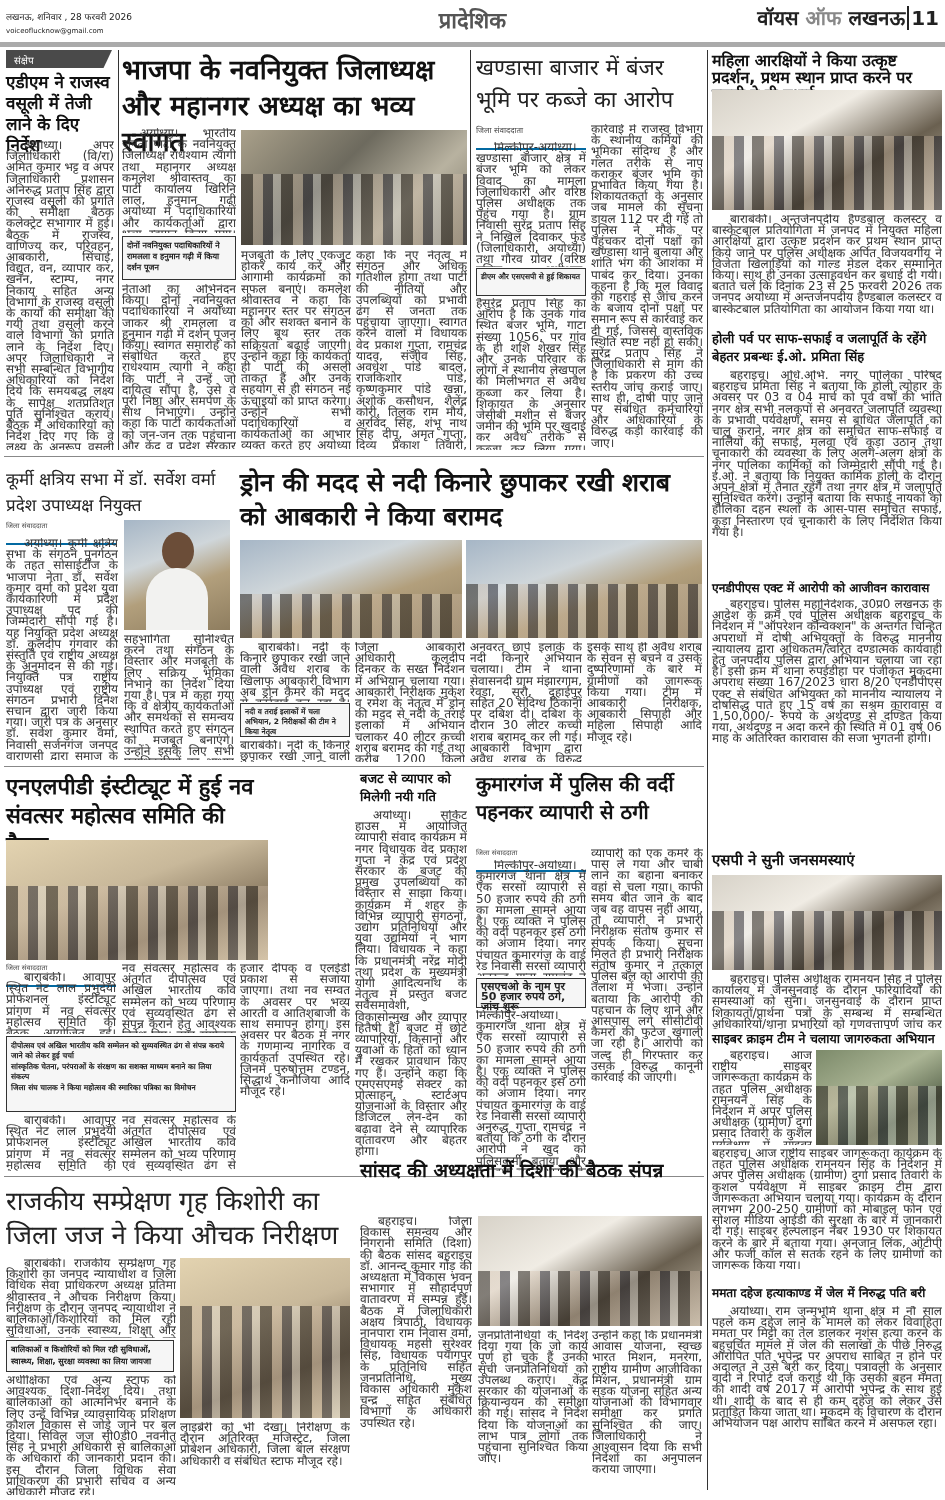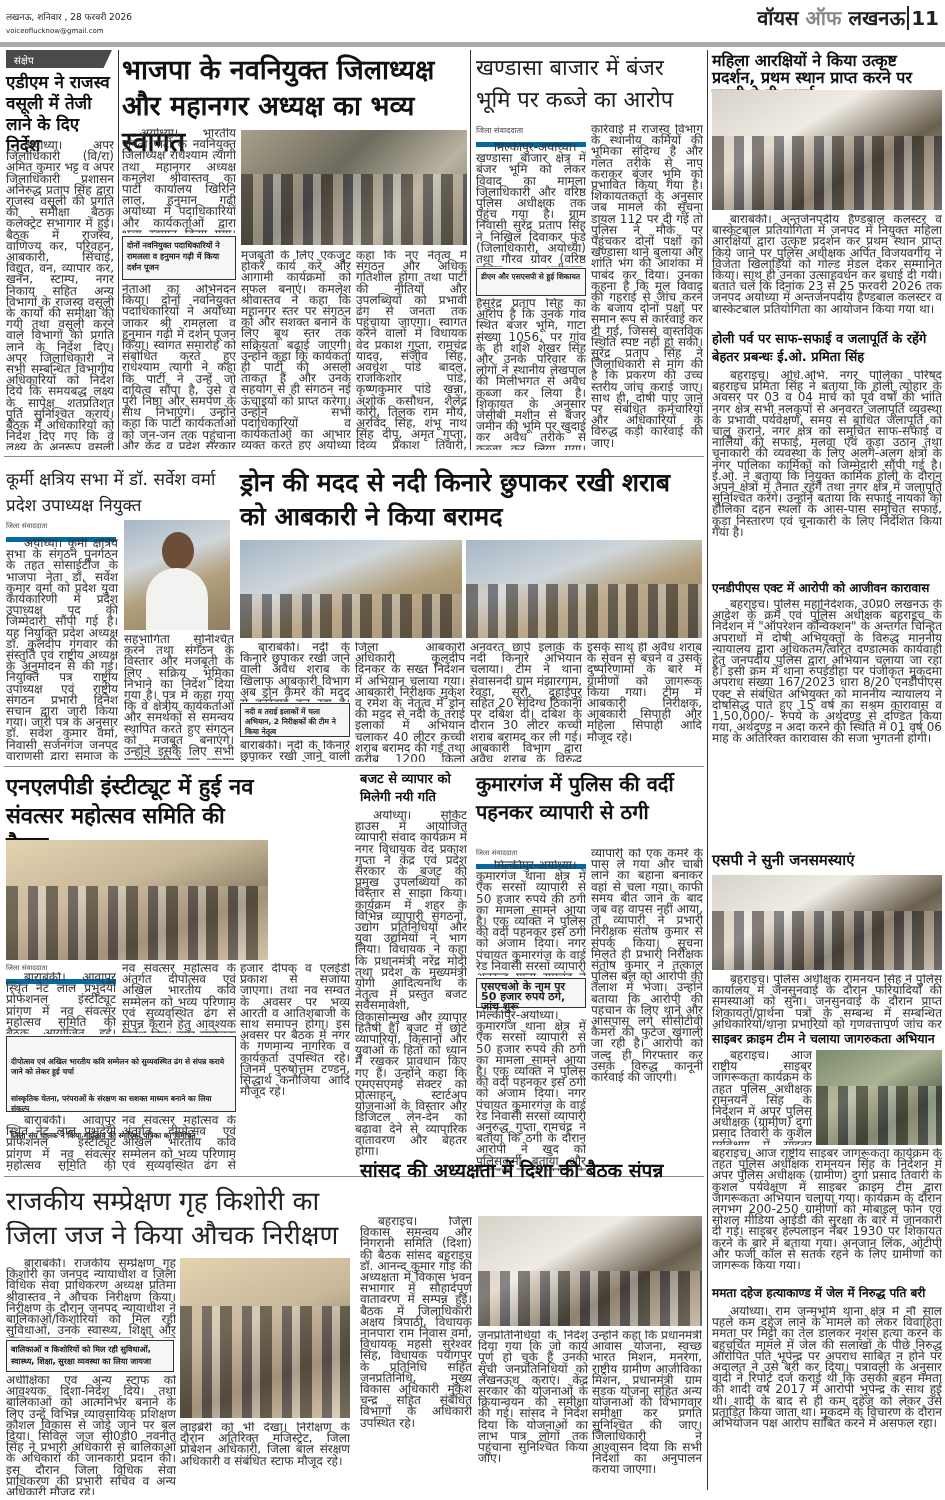--- a/index.html
+++ b/index.html
@@ -8,39 +8,40 @@
 .masthead{position:absolute;left:0;top:0;width:945px;height:44px}
 .mh-left{position:absolute;left:6px;top:10px;font-size:9px;line-height:14px}
 .mh-center{position:absolute;left:0;width:945px;top:4px;text-align:center;font-size:22px;font-weight:bold;color:#555}
 .mh-right{position:absolute;right:6px;top:4px;font-size:20px;font-weight:bold;color:#222}
 .mh-right .gray{color:#888}
 .rule{position:absolute;left:0;top:42px;width:945px;height:5px;background:#aaa}
 .vline{position:absolute;width:1px;background:#333}
 .hline{position:absolute;height:1px;background:#888}
 .hl{font-weight:bold;color:#111;line-height:1.15}
 .body-text{font-size:12px;line-height:11.2px;color:#333;text-align:justify;overflow:hidden;white-space:normal}
-.tag{font-size:8px;color:#444;border-bottom:5px solid #0369a1;padding-bottom:7px}
+.tag{font-size:8px;color:#444;border-bottom:2px solid #0369a1;padding-bottom:13px}
 .photo{position:absolute;background:linear-gradient(135deg,#a9a08a,#6d6a5e 40%,#b8b2a0 70%,#7b7566);overflow:hidden}
 .photo.blue{background:linear-gradient(160deg,#a6b6c6,#cfd6da 35%,#b29f7c 60%,#8e7d5f)}
 .photo.green{background:linear-gradient(150deg,#7c8a6a,#aab494 40%,#5f6b52 70%,#8e9a7c)}
 .photo.room{background:linear-gradient(160deg,#e3d3b0,#c8b89a 40%,#8a7a62 70%,#d6c7a8)}
 .photo.indoor{background:linear-gradient(150deg,#d7d2c8,#f0ece4 35%,#6a6050 65%,#c8bfae)}
 .ppl{position:absolute;bottom:0;left:0;right:0;height:62%;background:repeating-linear-gradient(90deg,rgba(40,35,30,.55) 0 12px,rgba(210,190,170,.35) 12px 22px,rgba(30,30,40,.5) 22px 32px,rgba(240,240,240,.3) 32px 40px)}
 .callout{position:absolute;border:1.5px solid #333;background:#f6f6f6;font-size:8px;font-weight:bold;line-height:11px;padding:3px 4px;color:#222}
-.callout div{margin:17px 0}
+.callout div{margin:1px 0}
 .sankshep{position:absolute;left:6px;top:50px;width:106px;height:18px;background:#4a4a4a;color:#fff;font-size:10px;padding:3px 8px;clip-path:polygon(0 0,100% 0,92% 100%,0 100%)}
 </style>
 </head>
 <body>
 
 <div class="masthead">
   <div class="mh-left">
     <div>लखनऊ, शनिवार , 28 फरवरी 2026</div>
     <div style="font-size:7px">voiceoflucknow@gmail.com</div>
   </div>
+  <div class="mh-center">प्रादेशिक</div>
   <div class="mh-right">
     <span>वॉयस </span><span class="gray">ऑफ </span><span>लखनऊ</span><span style="border-left:2px solid #222;margin-left:2px;padding-left:2px">11</span>
   </div>
 </div>
 <div class="rule"></div>
 
 <div class="vline" style="left:118px;top:50px;height:400px"></div>
 <div class="vline" style="left:470px;top:50px;height:400px"></div>
 <div class="vline" style="left:707px;top:50px;height:1440px"></div>
 
@@ -155,14 +156,14 @@
 <div class="photo room" style="left:180px;top:1258px;width:170px;height:160px">
     <div class="ppl" style="height:70%"></div>
   </div>
 <div class="abs body-text" style="left:180px;top:1422px;width:170px;height:73px">लाइब्रेरी को भी देखा। निरीक्षण के दौरान अतिरिक्त मजिस्ट्रेट, जिला प्रोबेशन अधिकारी, जिला बाल संरक्षण अधिकारी व संबंधित स्टाफ मौजूद रहे।</div>
 
 <div class="abs hl" style="left:360px;top:1160px;width:342px;font-size:19px">सांसद की अध्यक्षता में दिशा की बैठक संपन्न</div>
 <div class="abs body-text" style="left:360px;top:1216px;width:112px;height:279px;text-indent:1.5em">बहराइच। जिला विकास समन्वय और निगरानी समिति (दिशा) की बैठक सांसद बहराइच डॉ. आनन्द कुमार गोंड़ की अध्यक्षता में विकास भवन सभागार में सौहार्दपूर्ण वातावरण में सम्पन्न हुई। बैठक में जिलाधिकारी अक्षय त्रिपाठी, विधायक नानपारा राम निवास वर्मा, विधायक महसी सुरेश्वर सिंह, विधायक पयागपुर के प्रतिनिधि सहित जनप्रतिनिधि, मुख्य विकास अधिकारी मुकेश चन्द्र सहित संबंधित विभागों के अधिकारी उपस्थित रहे।</div>
 <div class="photo indoor" style="left:478px;top:1216px;width:224px;height:110px">
     <div class="ppl" style="height:50%"></div>
   </div>
-<div class="abs body-text" style="left:478px;top:1330px;width:110px;height:165px">जनप्रतिनिधियों के निर्देश दिया गया कि जो कार्य पूर्ण हो चुके हैं उनकी सूची जनप्रतिनिधियों को लखनऊ्ध कराएं। केंद्र सरकार की योजनाओं के क्रियान्वयन की समीक्षा की गई। सांसद ने निर्देश दिया कि योजनाओं का लाभ पात्र लोगों तक पहुंचाना सुनिश्चित किया जाए।</div>
+<div class="abs body-text" style="left:478px;top:1330px;width:110px;height:165px">जनप्रतिनिधियों के निर्देश दिया गया कि जो कार्य पूर्ण हो चुके हैं उनकी सूची जनप्रतिनिधियों को उपलब्ध कराएं। केंद्र सरकार की योजनाओं के क्रियान्वयन की समीक्षा की गई। सांसद ने निर्देश दिया कि योजनाओं का लाभ पात्र लोगों तक पहुंचाना सुनिश्चित किया जाए।</div>
 <div class="abs body-text" style="left:592px;top:1330px;width:110px;height:165px">उन्होंने कहा कि प्रधानमंत्री आवास योजना, स्वच्छ भारत मिशन, मनरेगा, राष्ट्रीय ग्रामीण आजीविका मिशन, प्रधानमंत्री ग्राम सड़क योजना सहित अन्य योजनाओं की विभागवार समीक्षा कर प्रगति सुनिश्चित की जाए। जिलाधिकारी ने आश्वासन दिया कि सभी निर्देशों का अनुपालन कराया जाएगा।</div>
 
 </body></html>

